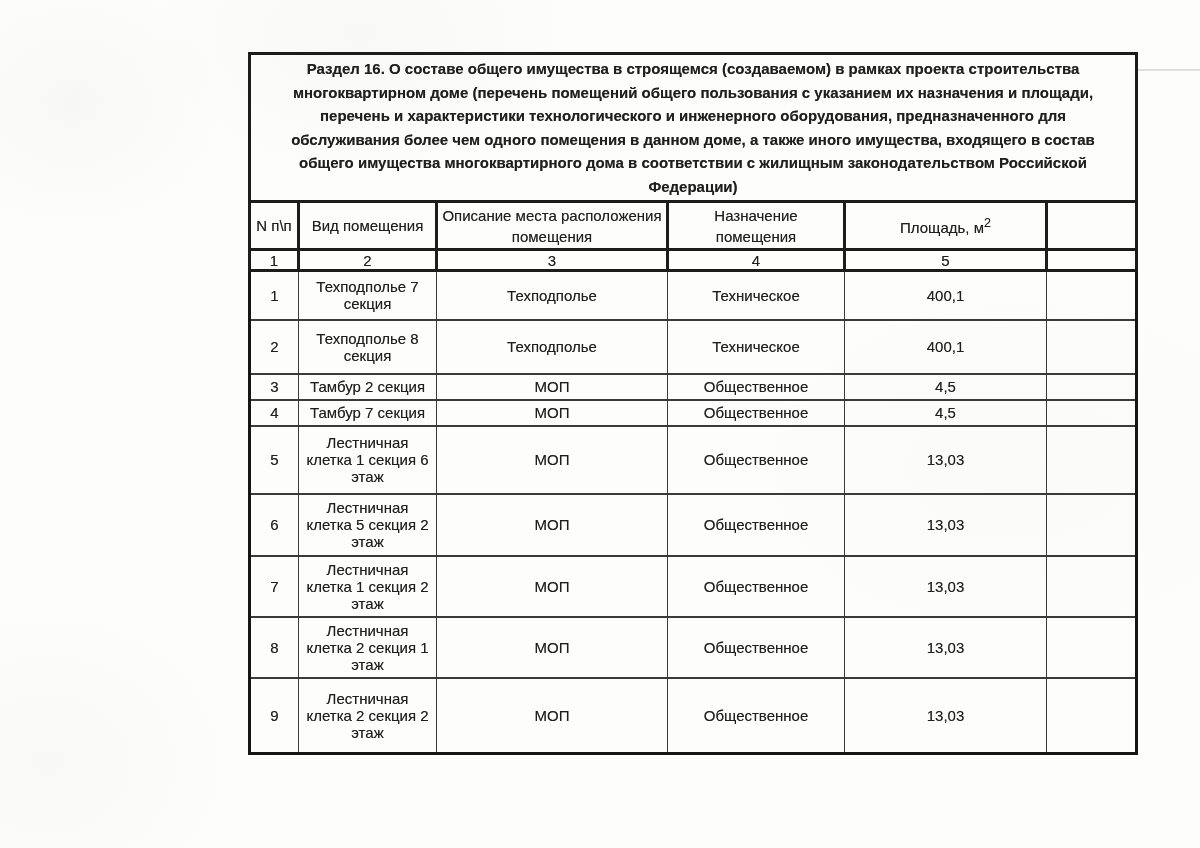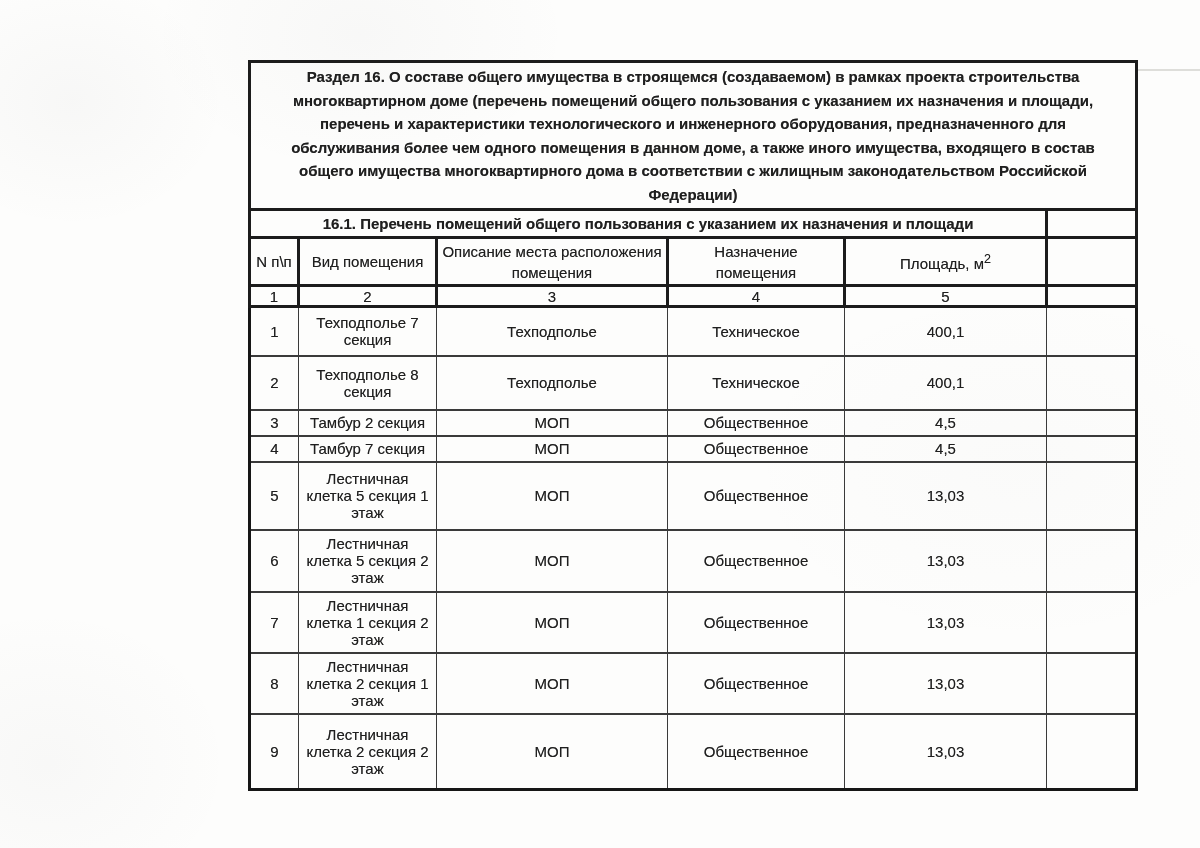--- a/index.html
+++ b/index.html
@@ -30,21 +30,21 @@
     position: absolute;
     left: 1135px;
     top: 69px;
     width: 65px;
     height: 2px;
     background: #dededa;
   }
   table.doc-table {
     position: absolute;
     left: 248px;
-    top: 60px;
+    top: 52px;
     width: 887px;
     table-layout: fixed;
     border-collapse: collapse;
     background: transparent;
   }
   .doc-table td, .doc-table th {
     border: 1px solid #3a3a3a;
     border-top-width: 2px;
     border-bottom-width: 2px;
     text-align: center;
@@ -84,24 +84,20 @@
     <col style="width:138px">
     <col style="width:231px">
     <col style="width:177px">
     <col style="width:202px">
     <col style="width:90px">
   </colgroup>
   <tbody>
     <tr class="section-header-row" style="height:116px">
       <td colspan="6">Раздел 16. О составе общего имущества в строящемся (создаваемом) в рамках проекта строительства многоквартирном доме (перечень помещений общего пользования с указанием их назначения и площади, перечень и характеристики технологического и инженерного оборудования, предназначенного для обслуживания более чем одного помещения в данном доме, а также иного имущества, входящего в состав общего имущества многоквартирного дома в соответствии с жилищным законодательством Российской Федерации)</td>
     </tr>
-    <tr class="subsection-row" style="height:28px">
-      <td colspan="5">16.1. Перечень помещений общего пользования с указанием их назначения и площади</td>
-      <td></td>
-    </tr>
     <tr class="colheader-row" style="height:48px">
       <th>N п\п</th>
       <th>Вид помещения</th>
       <th>Описание места расположения помещения</th>
       <th>Назначение помещения</th>
       <th><span>Площадь, м</span><sup>2</sup></th>
       <th></th>
     </tr>
     <tr class="colnums-row" style="height:21px">
       <td>1</td>
@@ -138,21 +134,21 @@
     <tr class="data-row" style="height:26px">
       <td>4</td>
       <td>Тамбур 7 секция</td>
       <td>МОП</td>
       <td>Общественное</td>
       <td class="area-cell">4,5</td>
       <td></td>
     </tr>
     <tr class="data-row" style="height:68px">
       <td>5</td>
-      <td>Лестничная клетка 5 секция 1 этаж</td>
+      <td>Лестничная клетка 1 секция 6 этаж</td>
       <td>МОП</td>
       <td>Общественное</td>
       <td class="area-cell">13,03</td>
       <td></td>
     </tr>
     <tr class="data-row" style="height:62px">
       <td>6</td>
       <td>Лестничная клетка 5 секция 2 этаж</td>
       <td>МОП</td>
       <td>Общественное</td>

